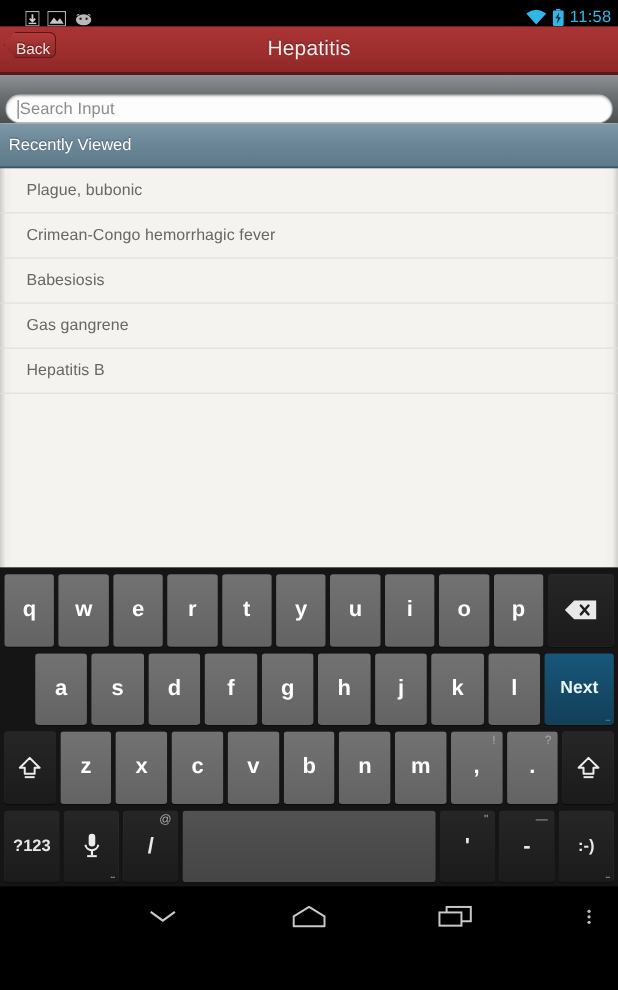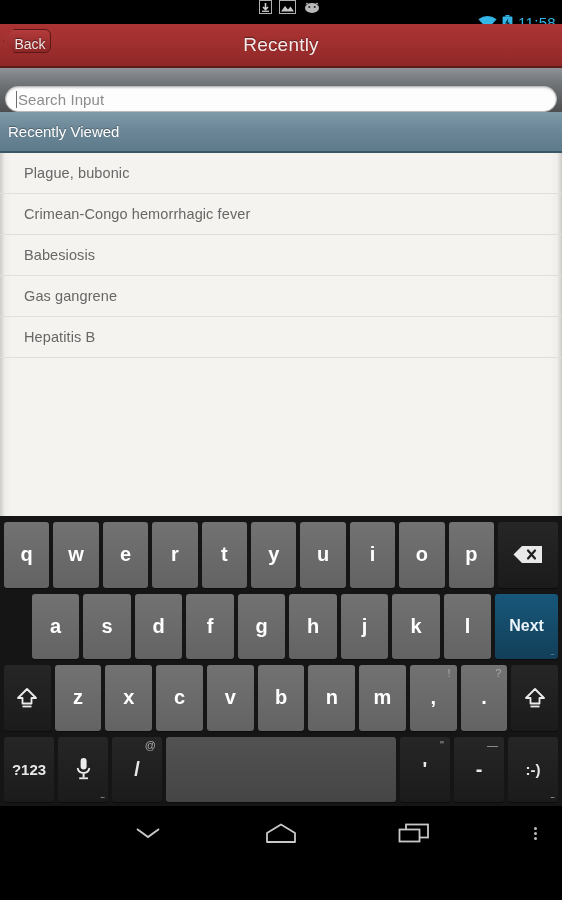--- a/index.html
+++ b/index.html
@@ -6,22 +6,22 @@
   html, body {
     width:562px; height:900px;
     background:#000;
     font-family:"Liberation Sans", sans-serif;
     overflow:hidden;
   }
   #app { position:relative; width:562px; height:900px; background:#000; }
 
   
   .statusbar {
-    height:24px; background:#000; display:flex; align-items:center;
-    padding:0 6px 0 23px; position:relative;flex-direction:column;
+    height:24px; background:#000; display:flex; align-items:flex-end;
+    padding:0 6px 0 23px; position:relative;
   }
   .sb-left { display:flex; align-items:center; gap:7px; }
   .sb-right { margin-left:auto; display:flex; align-items:center; gap:5px; }
   .sb-clock { color:#33b5e5; font-size:15px; letter-spacing:.3px; }
   .ico { display:block; }
 
   
   .titlebar {
     height:44px; position:relative;
     background:linear-gradient(to bottom,#ab3434 0%,#a02f2f 48%,#8e2727 100%);
@@ -192,21 +192,21 @@
         <path d="M6.4 3.2 L3 8.6 L5.2 8.6 L4.4 13.6 L7.9 7.6 L5.7 7.6 Z" fill="#0b2b38"></path>
       </svg>
       <span class="sb-clock">11:58</span>
     </div>
   </div>
 
   <div class="titlebar">
     <div class="backbtn">
       <span>Back</span>
     </div>
-    <div class="title">Recently</div>
+    <div class="title">Hepatitis</div>
   </div>
 
   <div class="searchbar">
     <div class="searchinput">
       <div class="caret"></div>
       <span class="ph">Search Input</span>
     </div>
   </div>
 
   <div class="listwrap">

